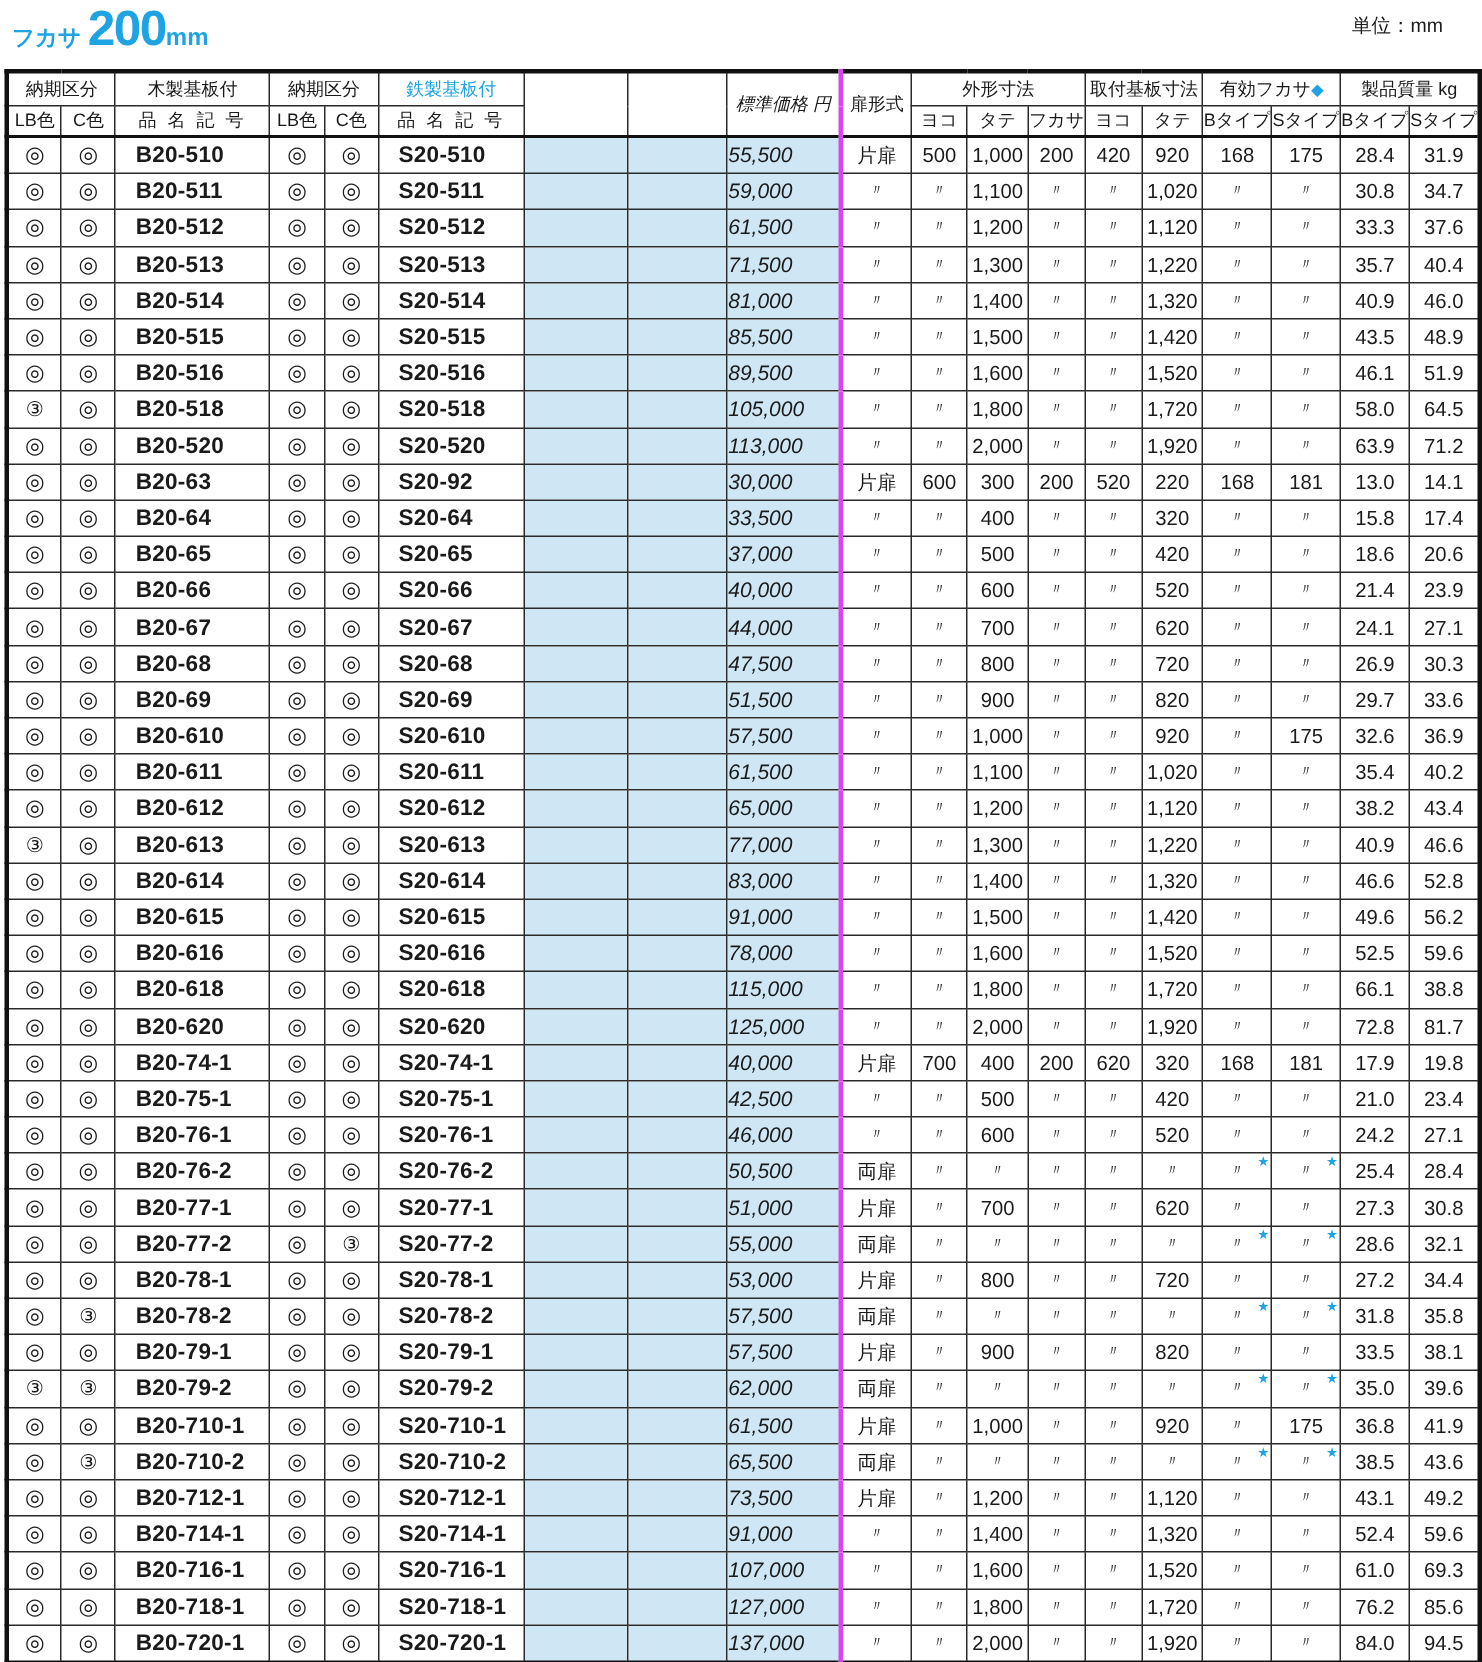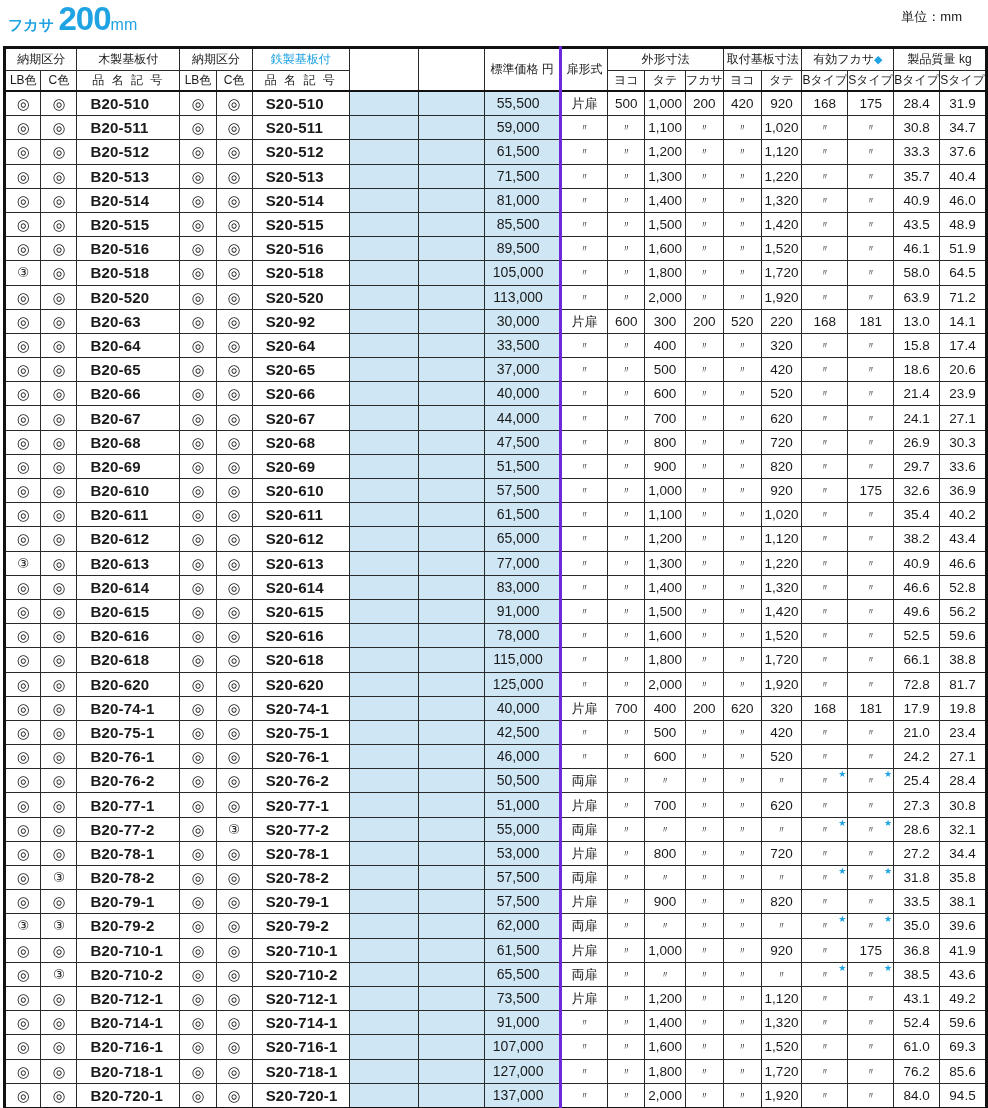--- a/index.html
+++ b/index.html
@@ -4,48 +4,48 @@
 <style>
   :root { --accent:#1fa3e3; --hl:#cfe6f5; --ink:#1a1a1a; --line:#2a2a2a; }
   html,body { margin:0; padding:0; background:#fff; }
   body {
     width:988px; height:1108px; position:relative; overflow:hidden;
     font-family:"Liberation Sans","DejaVu Sans",sans-serif; color:var(--ink);
   }
   .titlebar { position:absolute; top:0px; left:8px; white-space:nowrap; }
   .title-label { color:var(--accent); font-size:15px; font-weight:bold; }
   .title-value { color:var(--accent); font-size:33px; font-weight:bold; letter-spacing:-1px; line-height:38px; }
-  .title-unit  { color:var(--accent); font-size:16px; font-weight:normal;text-align:right; }
+  .title-unit  { color:var(--accent); font-size:16px; font-weight:bold;text-align:right; }
   .unit-note { position:absolute; top:8px; right:26px; font-size:13px; }
 
   table.catalog {
     position:absolute; top:46px; left:3px;
     border-collapse:collapse; table-layout:fixed;
     border:3px solid #111;
   }
   .catalog th, .catalog td {
     border:1px solid var(--line); padding:0; text-align:center;
     overflow:hidden; white-space:nowrap; vertical-align:middle;
   }
   thead { border-bottom:2px solid #111;margin-top:44px; }
   thead tr.h1 th { height:21px; font-size:12px; font-weight:normal; }
   thead tr.h2 th { height:19px; font-size:12px; font-weight:normal; }
   th.grp  { font-size:14.5px; font-weight:bold; }
   th.steel{ color:var(--accent); }
   th.codehead { letter-spacing:2px; font-size:12.5px; }
   th.typehead { font-size:10.5px;text-align:right; }
-  th.thickR, td.thickR { border-right:3px solid #6d28d9; }
+  th.thickR, td.thickR { border-right:3px solid #d946ef;font-style:italic; }
   .diamond { color:var(--accent); font-size:11px; }
 
   tbody td { height:23.2px; font-size:13.5px; line-height:23px; }
   td.sym   { font-size:15px; }
   td.circled { font-size:13.5px; }
   td.code  { text-align:left; padding-left:13px; font-weight:bold; font-size:15px; letter-spacing:0.2px; }
   td.blank { background:var(--hl); }
-  td.price { background:var(--hl); text-align:center; padding-right:8px; font-size:14px; }
+  td.price { background:var(--hl); text-align:left; padding-right:8px; font-size:14px; }
   td.door  { font-size:13px; }
   td.dim   { font-size:13.5px; }
   td.wt    { font-size:13.5px; }
   td.ditto { font-size:10px; color:#333; }
   td.starred { position:relative; }
   .star { position:absolute; top:1px; right:1px; font-size:9px; line-height:9px; color:var(--accent); }
 </style>
 </head>
 <body>
 

